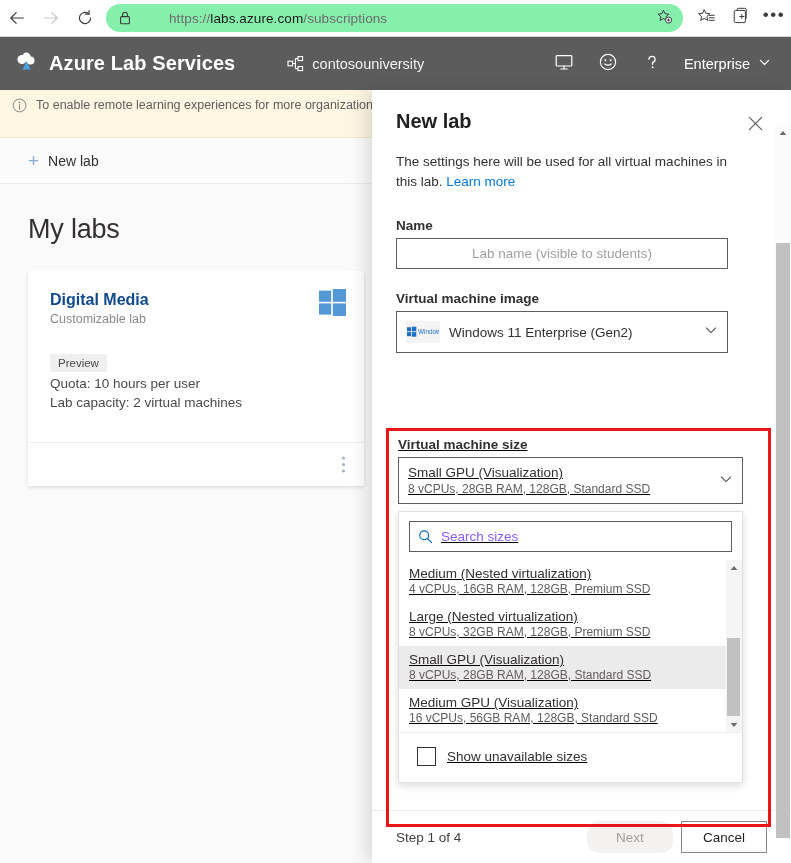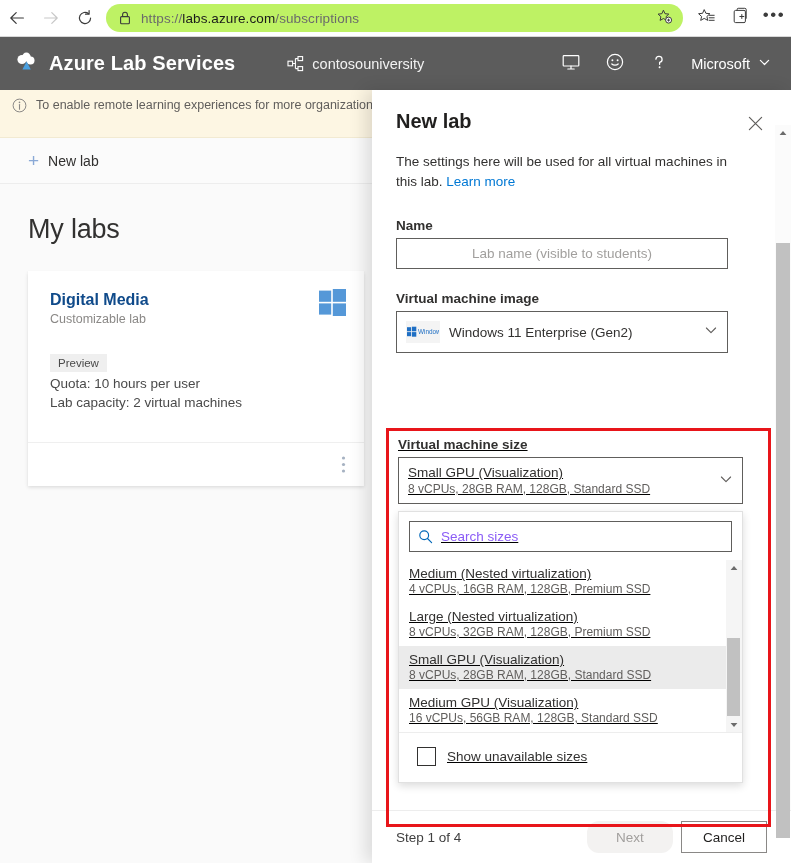--- a/index.html
+++ b/index.html
@@ -29,25 +29,26 @@
     display: flex; align-items: center; justify-content: center;
     color: #3b3b3b;
     flex: 0 0 auto;
   }
   .nav-btn.disabled { color: #c7c7c7; }
   .nav-btn svg { display: block; }
   .omnibox {
     flex: 1 1 auto;
     height: 28px;
     margin: 0 6px 0 4px;
-    background: #bef264;
+    background: #86efac;
     border-radius: 14px;
     display: flex; align-items: center;
     padding: 0 6px 0 12px;
     position: relative;
+    gap: 28px;
   }
   .lock-icon { flex: 0 0 auto; margin-right: 9px; color: #3b3b3b; display:flex; }
   .url-text {
     flex: 1 1 auto;
     font-size: 13.5px;
     color: #1a1a1a;
     white-space: nowrap;
     letter-spacing: 0.1px;
   }
   .url-text .dim { color: #6b6b6b; }
@@ -466,21 +467,21 @@
       </div>
       <div class="az-icon-btn">
         <span>
           <svg width="20" height="20" viewBox="0 0 20 20">
             <path d="M6.9 7.2 a3.1 3.1 0 1 1 3.7 3.2 v1.9" stroke="#ffffff" stroke-width="1.25" fill="none" stroke-linecap="round"></path>
             <circle cx="10.6" cy="15.2" r="0.95" fill="#ffffff"></circle>
           </svg>
         </span>
       </div>
       <div class="az-account">
-        <span>Microsoft</span>
+        <span>Enterprise</span>
         <span>
           <svg width="13" height="13" viewBox="0 0 13 13">
               <path d="M2.4 4.4 L6.5 8.5 L10.6 4.4" stroke="#ffffff" stroke-width="1.2" fill="none" stroke-linecap="round" stroke-linejoin="round"></path>
             </svg>
         </span>
       </div>
     </div>
   </div>
 
   <div class="content">

